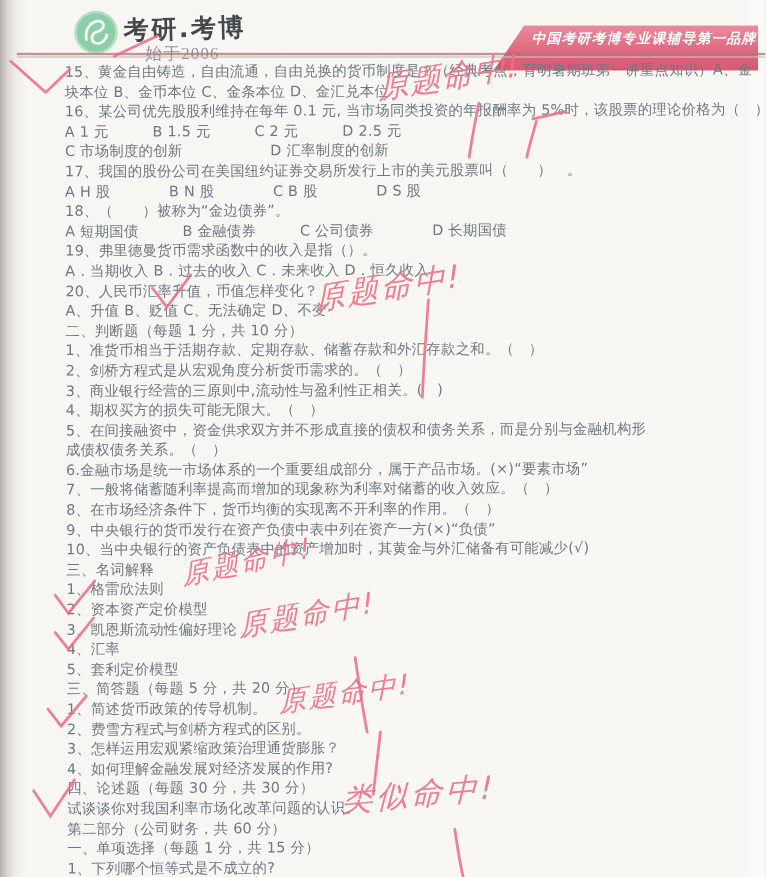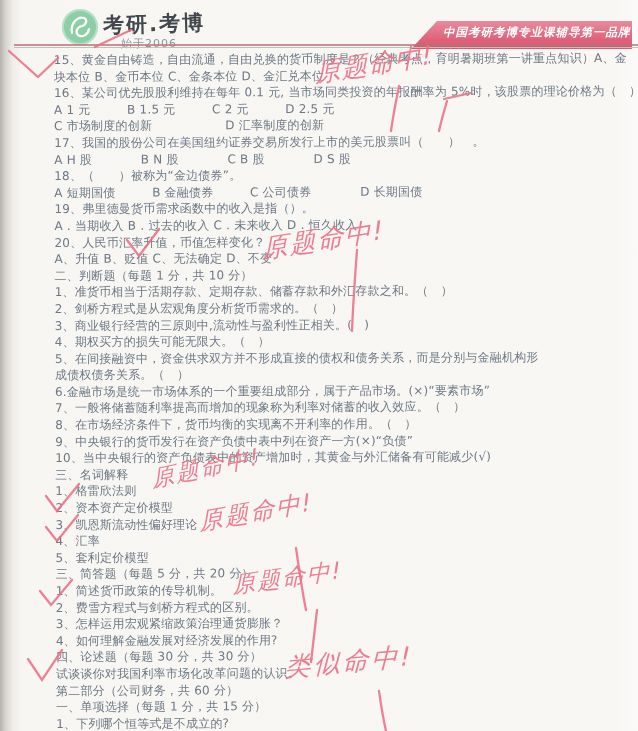--- a/index.html
+++ b/index.html
@@ -6,22 +6,22 @@
   .page{
     position:relative;width:638px;height:731px;overflow:hidden;
     background:linear-gradient(90deg,#b5b2ad 0,#d9d6d1 6px,#efede9 13px,#f7f6f3 22px,#f8f7f4 96%,#fbfaf8 100%);
     font-family:"DejaVu Sans","Liberation Sans",sans-serif;
   }
   
   .logo-circle{position:absolute;left:62px;top:9px;width:36px;height:36px;border-radius:50%;
     background:#8ccfa6;box-shadow:inset 0 0 0 2px rgba(255,255,255,.35);}
   .logo-title{position:absolute;left:103px;top:10px;font-size:21px;font-weight:bold;color:#43484e;
     letter-spacing:2px;transform:rotate(-1.5deg);}
-  .logo-since{position:absolute;left:121px;top:36px;font-size:11px;color:#8d949b;letter-spacing:1px;}
-  .ribbon{position:absolute;left:411px;top:21px;width:221px;height:28px;
+  .logo-since{position:absolute;left:121px;top:36px;font-size:14px;color:#8d949b;letter-spacing:1px;font-family:Liberation Serif, serif;}
+  .ribbon{position:absolute;left:411px;top:21px;width:221px;height:38px;
     background:linear-gradient(180deg,#e88b9c 0%,#dd6078 70%,#d95a73 100%);
     clip-path:polygon(26px 0,100% 0,100% 100%,0 100%);}
   .ribbon span{display:block;line-height:22px;padding-left:32px;font-size:11.5px;font-weight:bold;
     font-style:italic;color:#fff;letter-spacing:1px;white-space:nowrap;}
   .rule-a{position:absolute;left:14px;right:0;top:44px;height:2px;background:#b76f77;opacity:.75;}
   .rule-b{position:absolute;left:14px;right:0;top:47px;height:1px;background:#c6bfb8;}
   
   .doc{position:absolute;left:0;top:51px;right:0;transform:rotate(-0.2deg);}
   .line{height:16.6px;line-height:16.6px;padding-left:55px;font-size:12px;color:#6d7884;
     white-space:nowrap;letter-spacing:.2px;}

